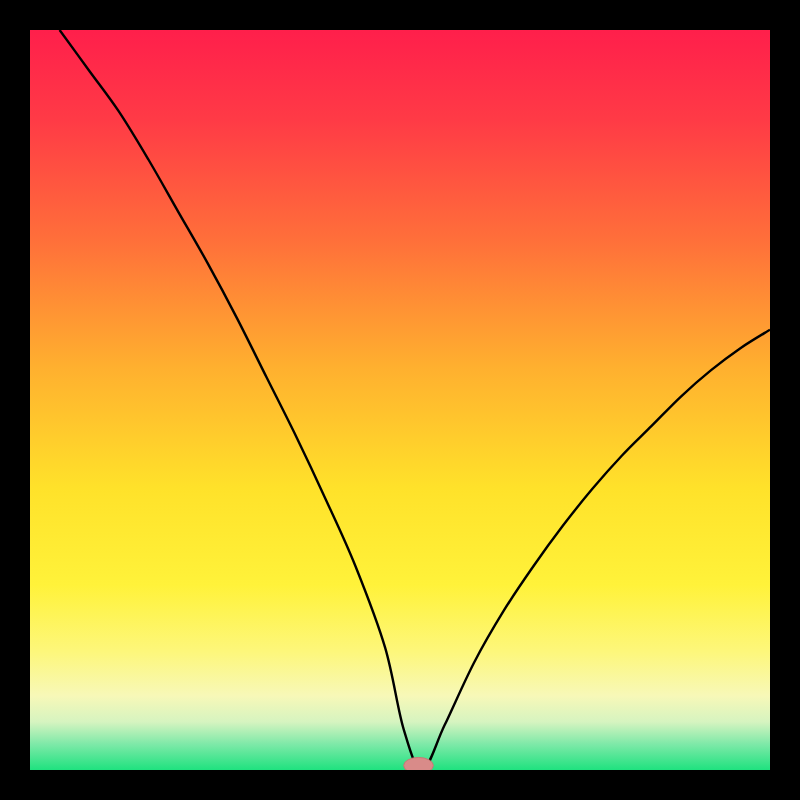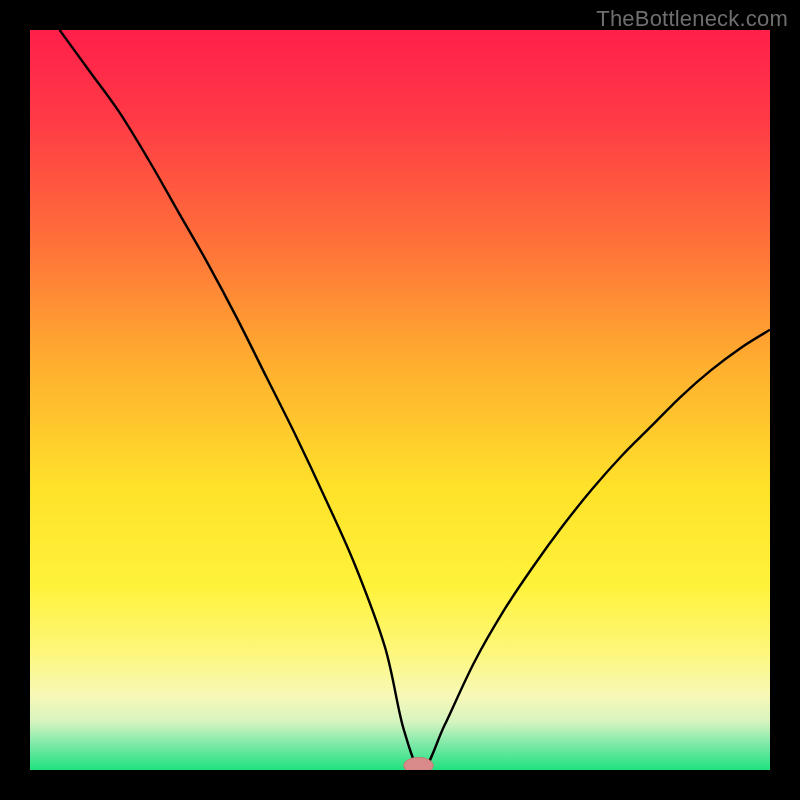--- a/index.html
+++ b/index.html
@@ -62,15 +62,14 @@
             <stop offset="96.5%" stop-color="#7ee9a8"></stop>
             <stop offset="100.0%" stop-color="#1fe27f"></stop>
           </linearGradient>
       </defs>
       <rect x="0" y="0" width="740" height="740" fill="url(#bg-grad)"></rect>
       <path id="curve" fill="none" stroke-width="2.4" stroke-linejoin="round" d="M 29.60 0.00 C 34.53 6.78, 49.33 27.13, 59.20 40.70 C 69.07 54.27, 78.93 66.60, 88.80 81.40 C 98.67 96.20, 108.53 112.85, 118.40 129.50 C 128.27 146.15, 138.13 164.03, 148.00 181.30 C 157.87 198.57, 167.73 215.22, 177.60 233.10 C 187.47 250.98, 197.33 269.48, 207.20 288.60 C 217.07 307.72, 226.93 328.07, 236.80 347.80 C 246.67 367.53, 256.53 386.65, 266.40 407.00 C 276.27 427.35, 286.13 448.32, 296.00 469.90 C 305.87 491.48, 315.73 511.83, 325.60 536.50 C 335.47 561.17, 347.18 590.77, 355.20 617.90 C 363.22 645.03, 367.53 678.95, 373.70 699.30 C 379.87 719.65, 385.42 740.62, 392.20 740.00 C 398.98 739.38, 405.77 713.48, 414.40 695.60 C 423.03 677.72, 434.13 651.82, 444.00 632.70 C 453.87 613.58, 463.73 596.93, 473.60 580.90 C 483.47 564.87, 493.33 550.68, 503.20 536.50 C 513.07 522.32, 522.93 508.75, 532.80 495.80 C 542.67 482.85, 552.53 470.52, 562.40 458.80 C 572.27 447.08, 582.13 435.98, 592.00 425.50 C 601.87 415.02, 611.73 405.77, 621.60 395.90 C 631.47 386.03, 641.33 375.55, 651.20 366.30 C 661.07 357.05, 670.93 348.42, 680.80 340.40 C 690.67 332.38, 700.53 324.98, 710.40 318.20 C 720.27 311.42, 735.07 302.78, 740.00 299.70" stroke="#000000"></path>
       <ellipse id="marker" cx="388.50" cy="735.56" rx="14.80" ry="8.14" fill="#d98b89" stroke="#c77975" stroke-width="1"></ellipse>
     </svg>
   </div>
 
-  <div class="watermark">TheBottleneck.com</div>
 
 </div>
 
 </body></html>

